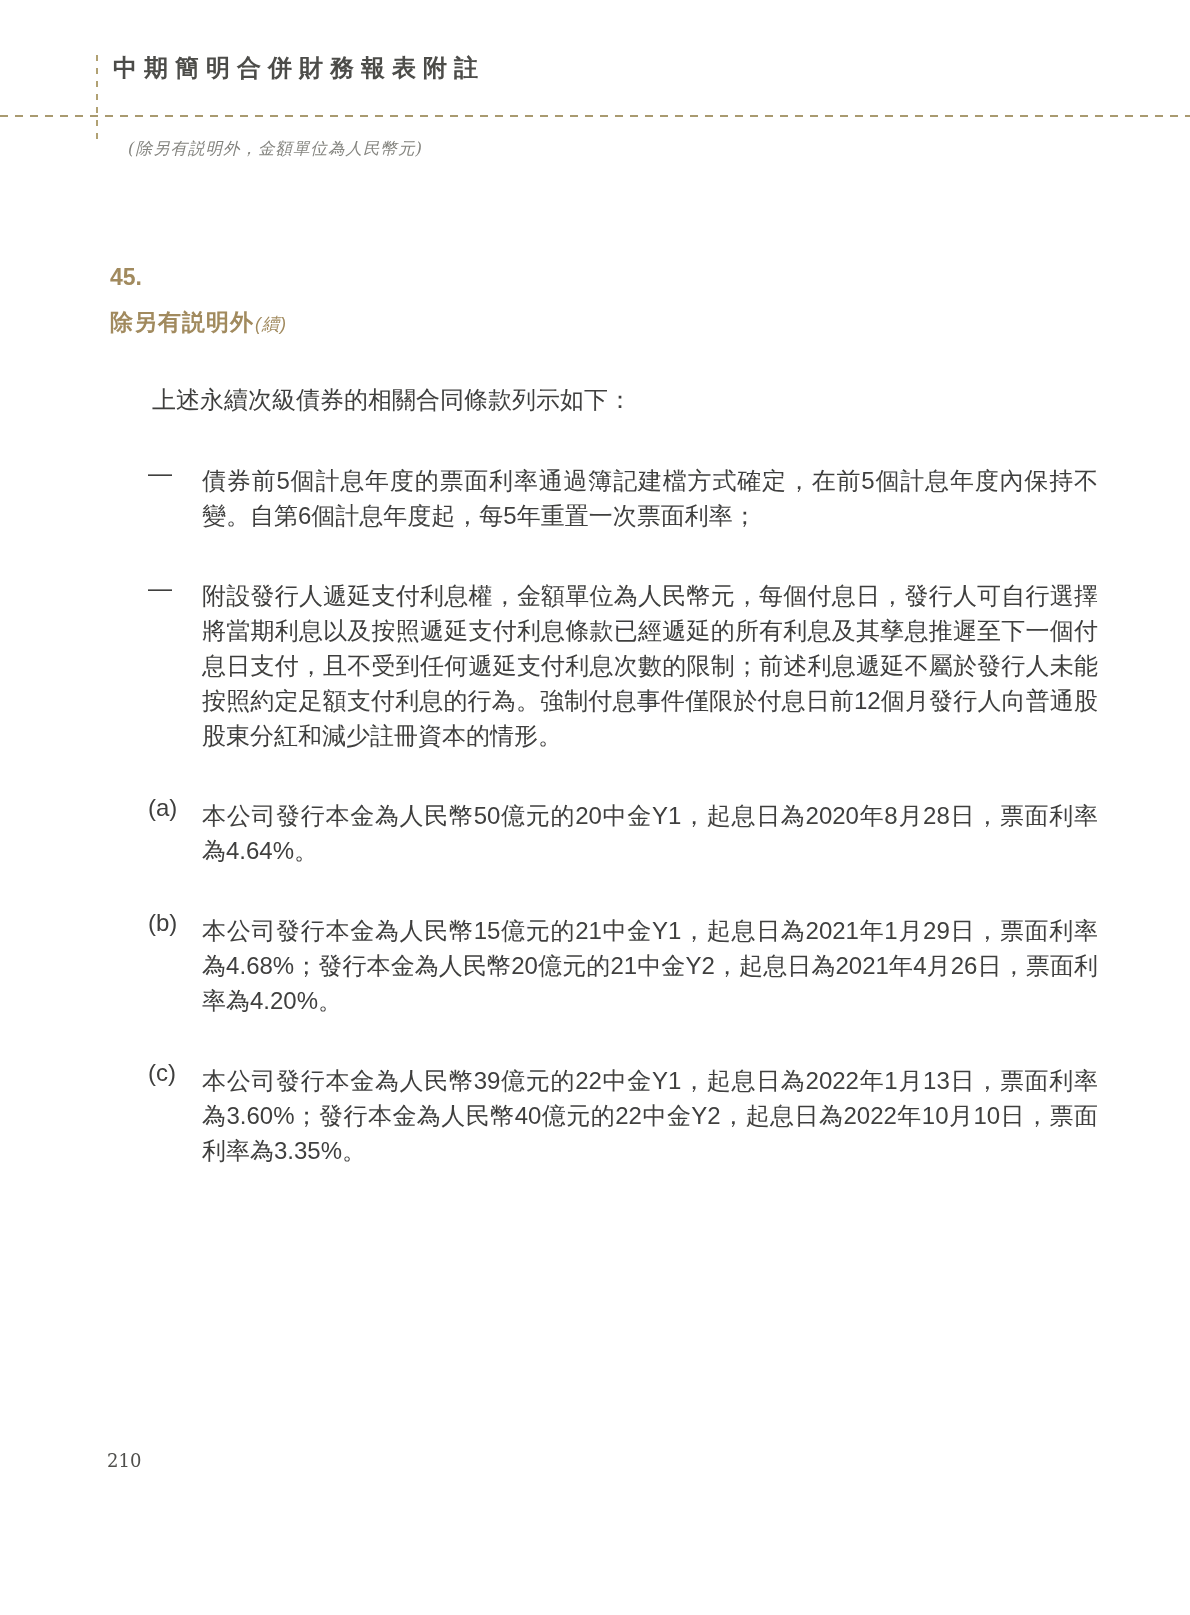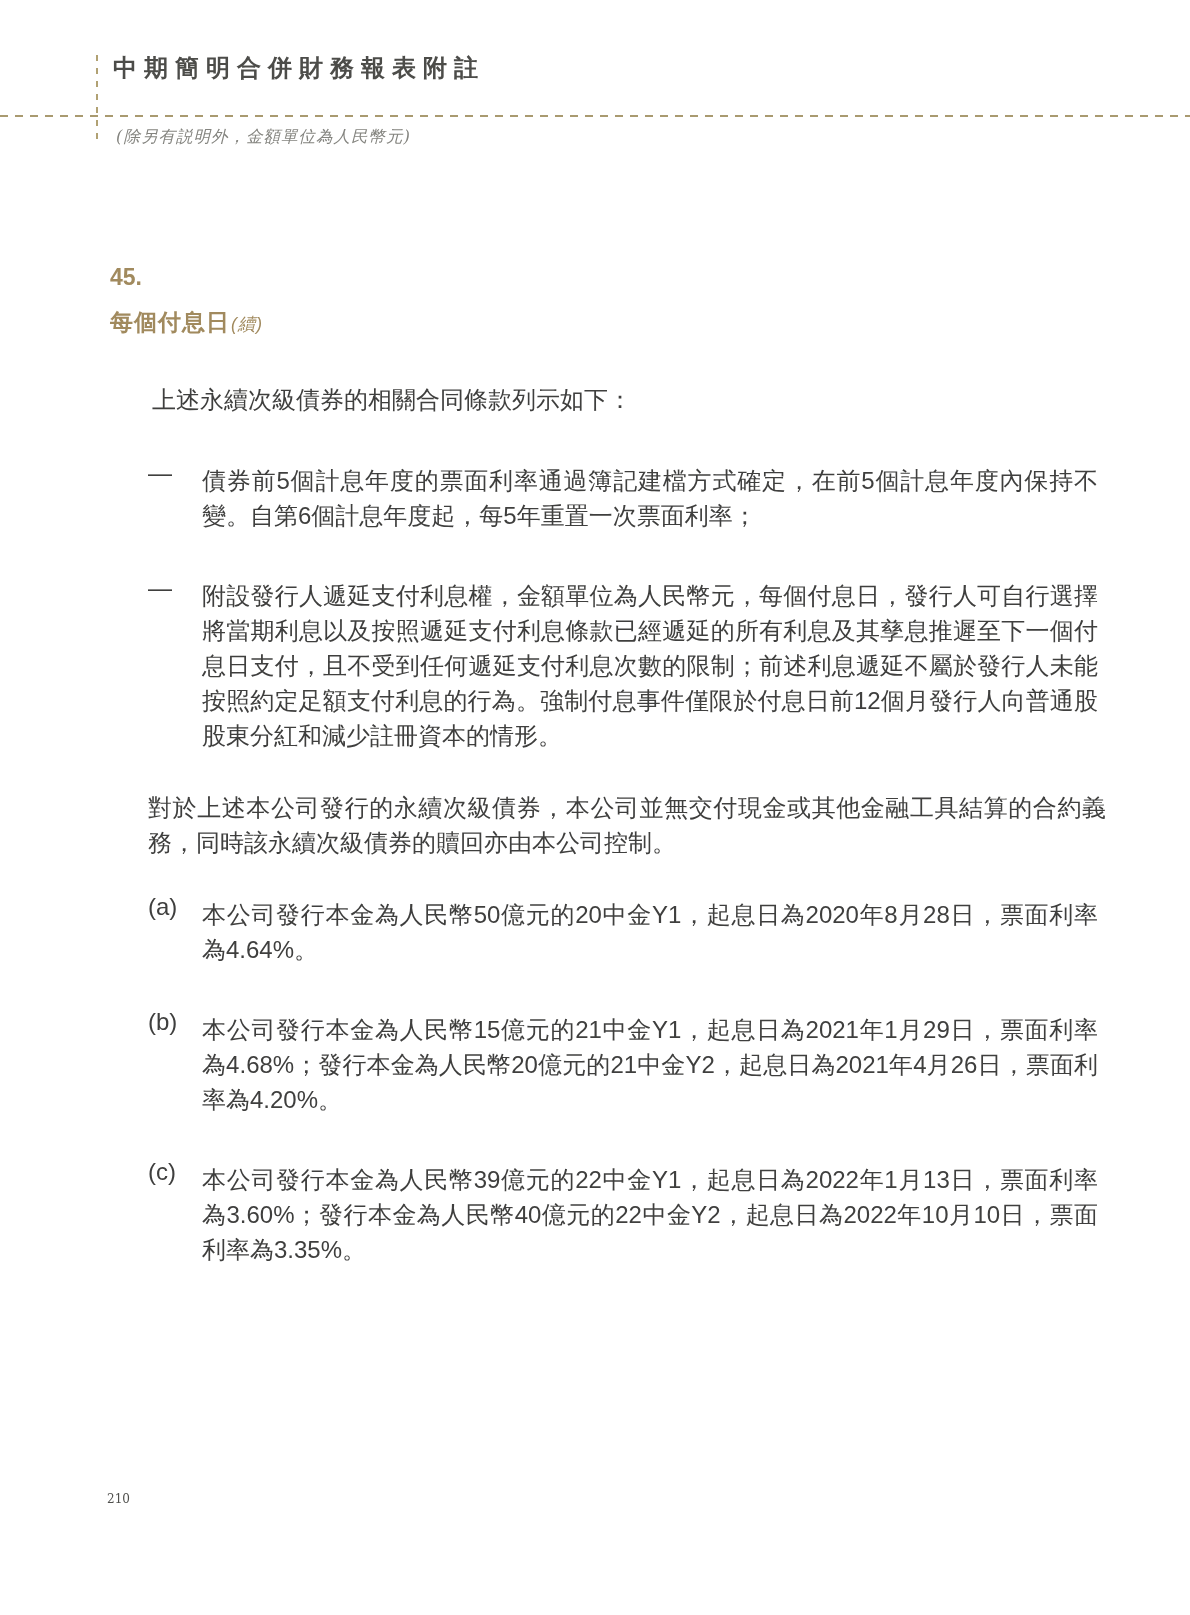--- a/index.html
+++ b/index.html
@@ -44,21 +44,21 @@
     font-family: "DejaVu Serif", "Liberation Serif", serif;
     font-size: 24px;
     font-weight: 600;
     letter-spacing: 7px;
     color: #4c4c49;
   }
   .header-subtitle {
     position: absolute;
     left: 112px;
     top: 122px;
-    margin: 4px;
+    margin: 16px;
     font-family: "DejaVu Serif", "Liberation Serif", serif;
     font-style: italic;
     font-size: 16.5px;
     letter-spacing: 1px;
     color: #84847f;
   }
 
   
   .section {
     position: absolute;
@@ -112,60 +112,59 @@
   }
   .hang .htext { flex: 1; margin: 8px; }
   .plain-para {
     margin: 0 0 29px 0 !important;
   }
 
   
   .page-number {
     position: absolute;
     left: 107px;
-    top: 1492px;
+    top: 1450px;
     font-family: "DejaVu Serif", "Liberation Serif", serif;
-    font-size: 12px;
+    font-size: 18px;
     color: #4f4f4c;
   }
 </style>
 </head>
 <body>
 
 <div class="page">
 
   <div class="v-dash"></div>
   <div class="h-dash"></div>
 
   <h1 class="header-title">中期簡明合併財務報表附註</h1>
 
   <p class="header-subtitle">(除另有説明外，金額單位為人民幣元)</p>
 
   <div class="section">
 
     <div class="section-heading">
       <span class="sec-num">45.</span>
-      <span class="sec-title"><span>每個付息日</span><span class="sec-suffix">(續)</span></span>
+      <span class="sec-title"><span>除另有説明外</span><span class="sec-suffix">(續)</span></span>
     </div>
 
     <div class="body-col">
 
       <p class="intro">上述永續次級債券的相關合同條款列示如下：</p>
 
       <div class="hang">
         <span class="marker">—</span>
         <p class="htext">債券前5個計息年度的票面利率通過簿記建檔方式確定，在前5個計息年度內保持不變。自第6個計息年度起，每5年重置一次票面利率；</p>
       </div>
 
       <div class="hang">
         <span class="marker">—</span>
         <p class="htext">附設發行人遞延支付利息權，金額單位為人民幣元，每個付息日，發行人可自行選擇將當期利息以及按照遞延支付利息條款已經遞延的所有利息及其孳息推遲至下一個付息日支付，且不受到任何遞延支付利息次數的限制；前述利息遞延不屬於發行人未能按照約定足額支付利息的行為。強制付息事件僅限於付息日前12個月發行人向普通股股東分紅和減少註冊資本的情形。</p>
       </div>
 
-      <p class="plain-para">對於上述本公司發行的永續次級債券，本公司並無交付現金或其他金融工具結算的合約義務，同時該永續次級債券的贖回亦由本公司控制。</p>
 
       <div class="hang">
         <span class="marker">(a)</span>
         <p class="htext">本公司發行本金為人民幣50億元的20中金Y1，起息日為2020年8月28日，票面利率為4.64%。</p>
       </div>
 
       <div class="hang">
         <span class="marker">(b)</span>
         <p class="htext">本公司發行本金為人民幣15億元的21中金Y1，起息日為2021年1月29日，票面利率為4.68%；發行本金為人民幣20億元的21中金Y2，起息日為2021年4月26日，票面利率為4.20%。</p>
       </div>

